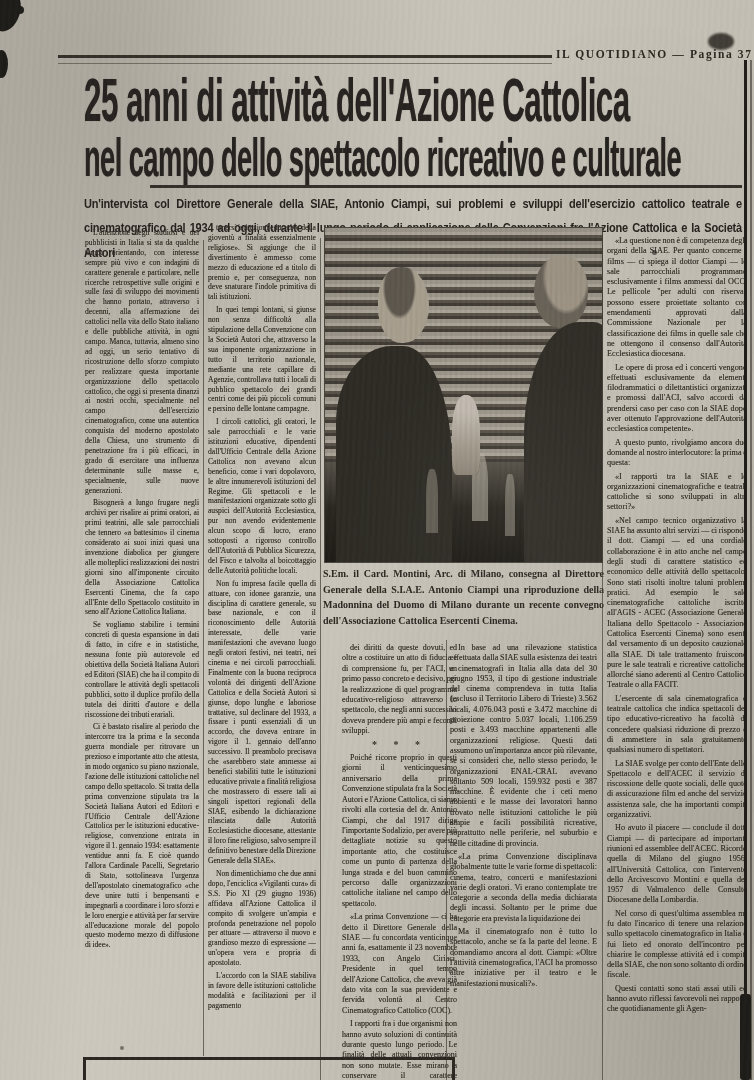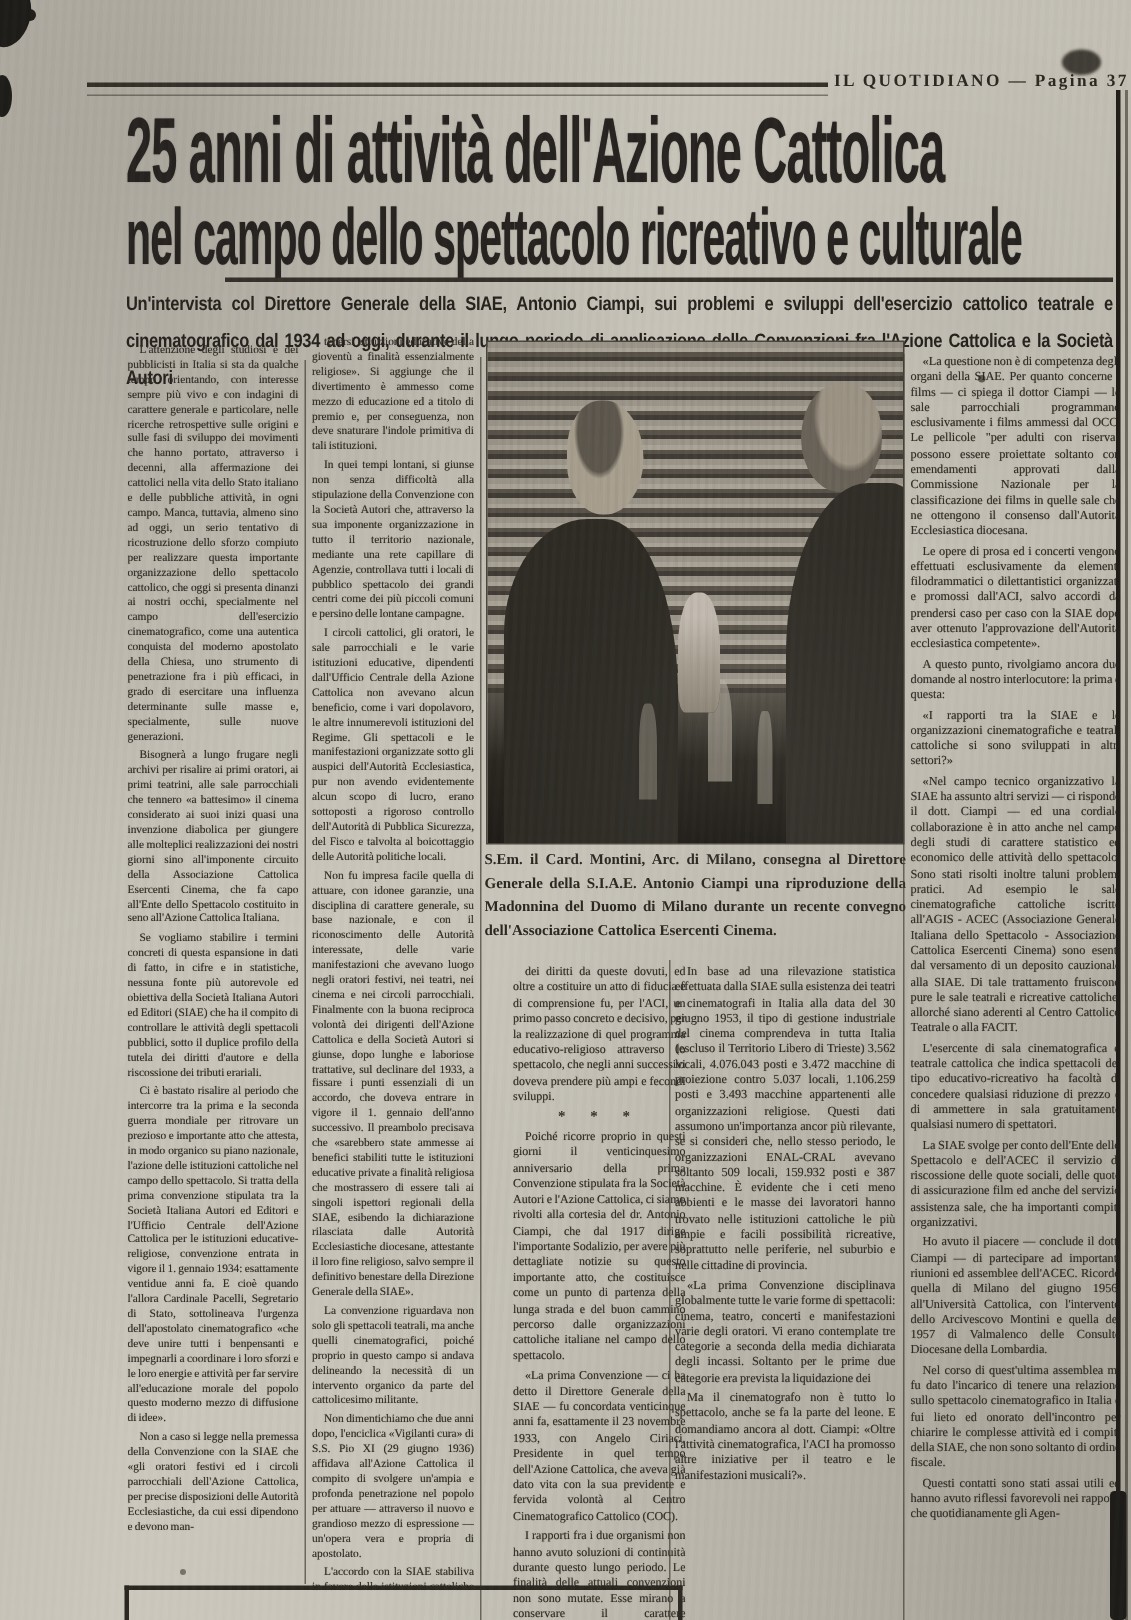--- a/index.html
+++ b/index.html
@@ -120,29 +120,27 @@
     <div class="statue"></div>
     <div class="grain"></div>
   </div>
   <p class="abs caption">S.Em. il Card. Montini, Arc. di Milano, consegna al Direttore Generale della S.I.A.E. Antonio Ciampi una riproduzione della Madonnina del Duomo di Milano durante un recente convegno dell'Associazione Cattolica Esercenti Cinema.</p>
 
   <div class="abs col col1 c12">
     <p>L'attenzione degli studiosi e dei pubblicisti in Italia si sta da qualche tempo orientando, con interesse sempre più vivo e con indagini di carattere generale e particolare, nelle ricerche retrospettive sulle origini e sulle fasi di sviluppo dei movimenti che hanno portato, attraverso i decenni, alla affermazione dei cattolici nella vita dello Stato italiano e delle pubbliche attività, in ogni campo. Manca, tuttavia, almeno sino ad oggi, un serio tentativo di ricostruzione dello sforzo compiuto per realizzare questa importante organizzazione dello spettacolo cattolico, che oggi si presenta dinanzi ai nostri occhi, specialmente nel campo dell'esercizio cinematografico, come una autentica conquista del moderno apostolato della Chiesa, uno strumento di penetrazione fra i più efficaci, in grado di esercitare una influenza determinante sulle masse e, specialmente, sulle nuove generazioni.</p>
     <p>Bisognerà a lungo frugare negli archivi per risalire ai primi oratori, ai primi teatrini, alle sale parrocchiali che tennero «a battesimo» il cinema considerato ai suoi inizi quasi una invenzione diabolica per giungere alle molteplici realizzazioni dei nostri giorni sino all'imponente circuito della Associazione Cattolica Esercenti Cinema, che fa capo all'Ente dello Spettacolo costituito in seno all'Azione Cattolica Italiana.</p>
     <p>Se vogliamo stabilire i termini concreti di questa espansione in dati di fatto, in cifre e in statistiche, nessuna fonte più autorevole ed obiettiva della Società Italiana Autori ed Editori (SIAE) che ha il compito di controllare le attività degli spettacoli pubblici, sotto il duplice profilo della tutela dei diritti d'autore e della riscossione dei tributi erariali.</p>
     <p>Ci è bastato risalire al periodo che intercorre tra la prima e la seconda guerra mondiale per ritrovare un prezioso e importante atto che attesta, in modo organico su piano nazionale, l'azione delle istituzioni cattoliche nel campo dello spettacolo. Si tratta della prima convenzione stipulata tra la Società Italiana Autori ed Editori e l'Ufficio Centrale dell'Azione Cattolica per le istituzioni educative-religiose, convenzione entrata in vigore il 1. gennaio 1934: esattamente ventidue anni fa. E cioè quando l'allora Cardinale Pacelli, Segretario di Stato, sottolineava l'urgenza dell'apostolato cinematografico «che deve unire tutti i benpensanti e impegnarli a coordinare i loro sforzi e le loro energie e attività per far servire all'educazione morale del popolo questo moderno mezzo di diffusione di idee».</p>
-    <p>Non a caso si legge nella premessa della Convenzione con la SIAE che «gli oratori festivi ed i circoli parrocchiali dell'Azione Cattolica, per precise disposizioni delle Autorità Ecclesiastiche, da cui essi dipendono e devono man-</p>
   </div>
 
   <div class="abs col col2 c12">
     <p>tenersi istituzioni educative della gioventù a finalità essenzialmente religiose». Si aggiunge che il divertimento è ammesso come mezzo di educazione ed a titolo di premio e, per conseguenza, non deve snaturare l'indole primitiva di tali istituzioni.</p>
     <p>In quei tempi lontani, si giunse non senza difficoltà alla stipulazione della Convenzione con la Società Autori che, attraverso la sua imponente organizzazione in tutto il territorio nazionale, mediante una rete capillare di Agenzie, controllava tutti i locali di pubblico spettacolo dei grandi centri come dei più piccoli comuni e persino delle lontane campagne.</p>
     <p>I circoli cattolici, gli oratori, le sale parrocchiali e le varie istituzioni educative, dipendenti dall'Ufficio Centrale della Azione Cattolica non avevano alcun beneficio, come i vari dopolavoro, le altre innumerevoli istituzioni del Regime. Gli spettacoli e le manifestazioni organizzate sotto gli auspici dell'Autorità Ecclesiastica, pur non avendo evidentemente alcun scopo di lucro, erano sottoposti a rigoroso controllo dell'Autorità di Pubblica Sicurezza, del Fisco e talvolta al boicottaggio delle Autorità politiche locali.</p>
     <p>Non fu impresa facile quella di attuare, con idonee garanzie, una disciplina di carattere generale, su base nazionale, e con il riconoscimento delle Autorità interessate, delle varie manifestazioni che avevano luogo negli oratori festivi, nei teatri, nei cinema e nei circoli parrocchiali. Finalmente con la buona reciproca volontà dei dirigenti dell'Azione Cattolica e della Società Autori si giunse, dopo lunghe e laboriose trattative, sul declinare del 1933, a fissare i punti essenziali di un accordo, che doveva entrare in vigore il 1. gennaio dell'anno successivo. Il preambolo precisava che «sarebbero state ammesse ai benefici stabiliti tutte le istituzioni educative private a finalità religiosa che mostrassero di essere tali ai singoli ispettori regionali della SIAE, esibendo la dichiarazione rilasciata dalle Autorità Ecclesiastiche diocesane, attestante il loro fine religioso, salvo sempre il definitivo benestare della Direzione Generale della SIAE».</p>
-    <p>La convenzione riguardava non solo gli spettacoli teatrali, ma anche quelli cinematografici, poiché proprio in questo campo si andava delineando la necessità di un intervento organico da parte del cattolicesimo militante.</p>
     <p>Non dimentichiamo che due anni dopo, l'enciclica «Vigilanti cura» di S.S. Pio XI (29 giugno 1936) affidava all'Azione Cattolica il compito di svolgere un'ampia e profonda penetrazione nel popolo per attuare — attraverso il nuovo e grandioso mezzo di espressione — un'opera vera e propria di apostolato.</p>
     <p>L'accordo con la SIAE stabiliva in favore delle istituzioni cattoliche modalità e facilitazioni per il pagamento</p>
   </div>
 
   <div class="abs col col3 c3">
     <p>dei diritti da queste dovuti, ed oltre a costituire un atto di fiducia e di comprensione fu, per l'ACI, un primo passo concreto e decisivo, per la realizzazione di quel programma educativo-religioso attraverso lo spettacolo, che negli anni successivi doveva prendere più ampi e fecondi sviluppi.</p>
     <div class="stars">* * *</div>
     <p>Poiché ricorre proprio in questi giorni il venticinquesimo anniversario della prima Convenzione stipulata fra la Società Autori e l'Azione Cattolica, ci siamo rivolti alla cortesia del dr. Antonio Ciampi, che dal 1917 dirige l'importante Sodalizio, per avere più dettagliate notizie su questo importante atto, che costituisce come un punto di partenza della lunga strada e del buon cammino percorso dalle organizzazioni cattoliche italiane nel campo dello spettacolo.</p>
     <p>«La prima Convenzione — ci ha detto il Direttore Generale della SIAE — fu concordata venticinque anni fa, esattamente il 23 novembre 1933, con Angelo Ciriaci, Presidente in quel tempo dell'Azione Cattolica, che aveva già dato vita con la sua previdente e fervida volontà al Centro Cinematografico Cattolico (COC).</p>
     <p>I rapporti fra i due organismi non hanno avuto soluzioni di continuità durante questo lungo periodo. Le finalità delle attuali convenzioni non sono mutate. Esse mirano a conservare il carattere essenzialmente educativo-morale degli spettacoli delle sale cattoliche. Le modalità di applicazione giustificano, nei casi eccezionali previsti dalla legge, per l'ubicazione del locale o per la natura dello spettacolo, o per il genere del locale, la riscossione dei diritti erariali e facilitazioni speciali.</p>

